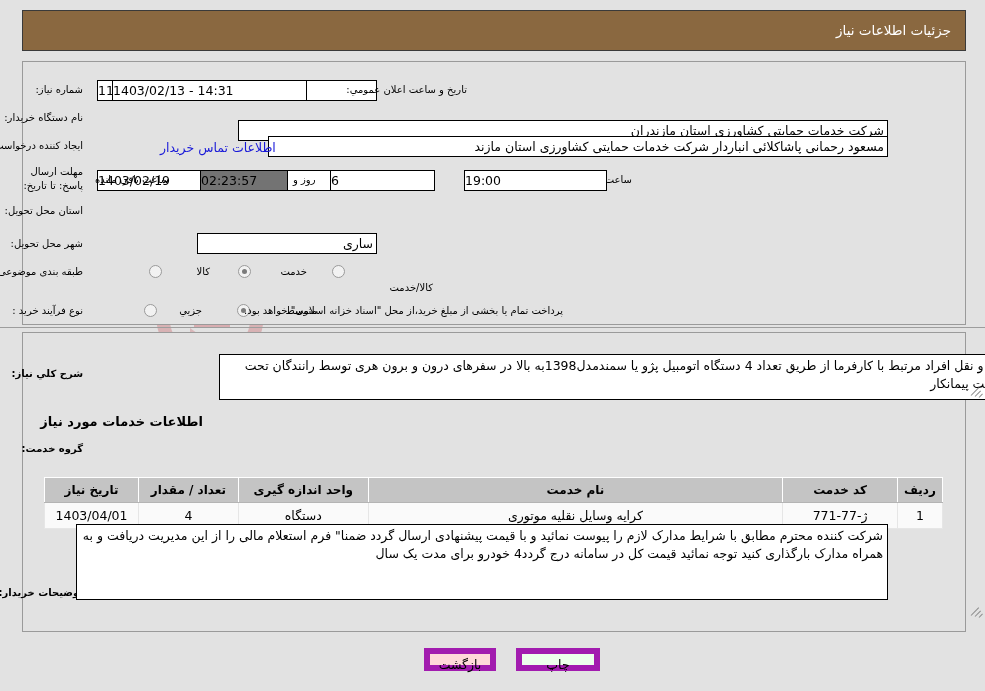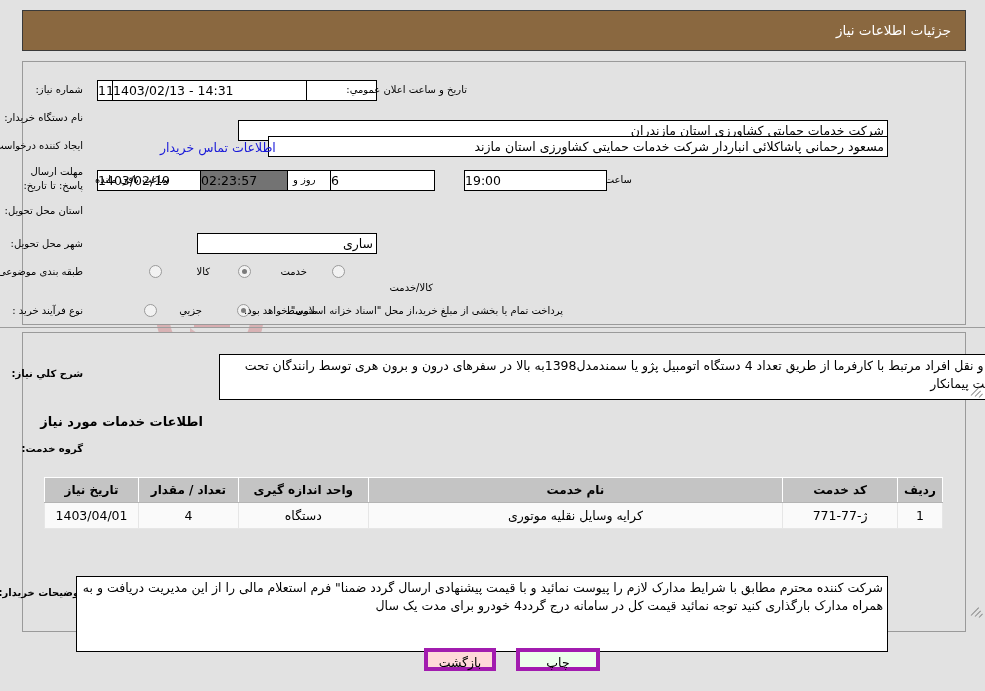--- a/index.html
+++ b/index.html
@@ -173,21 +173,21 @@
     position: absolute;
     left: 0; width: 985px; height: 0;
     border-top: 1px solid #9d9d9d;
     z-index: 3;
   }
 
   
   .btn {
     position: absolute;
     height: 23px;
-    border: 4px solid #a21caf;
+    border: 6px solid #a21caf;
     font-size: 12.5px;
     font-family: "DejaVu Sans", "Liberation Sans", sans-serif;
     color: #000;
     text-align: center;
     line-height: 21px;
     cursor: pointer;
     z-index: 5;
     padding: 0;
   }
   #btn-print { left: 516px; top: 648px; width: 84px; background: #ecffec; }
@@ -288,21 +288,21 @@
         <td>ژ-77-771</td>
         <td>کرایه وسایل نقلیه موتوری</td>
         <td>دستگاه</td>
         <td>4</td>
         <td>1403/04/01</td>
       </tr>
     </tbody>
   </table>
 
   <div class="lbl bold" style="right:902px; top:587px;">توضیحات خریدار:</div>
-  <div class="box areabox" style="left:76px; top:576px; width:812px; height:76px;">شرکت کننده محترم مطابق با شرایط مدارک لازم را پیوست نمائید و با قیمت پیشنهادی ارسال گردد ضمنا" فرم استعلام مالی را از این مدیریت دریافت و به همراه مدارک بارگذاری کنید توجه نمائید قیمت کل در سامانه درج گردد4 خودرو  برای مدت یک سال</div>
+  <div class="box areabox" style="left:76px; top:524px; width:812px; height:76px;">شرکت کننده محترم مطابق با شرایط مدارک لازم را پیوست نمائید و با قیمت پیشنهادی ارسال گردد ضمنا" فرم استعلام مالی را از این مدیریت دریافت و به همراه مدارک بارگذاری کنید توجه نمائید قیمت کل در سامانه درج گردد4 خودرو  برای مدت یک سال</div>
   <div class="resizer" style="left:78px; top:605px;">
     <i style="left:0px;  top:10px; width:11px;"></i>
     <i style="left:4px;  top:11px; width:8px;"></i>
     <i style="left:8px;  top:12px; width:5px;"></i>
   </div>
 
   <button class="btn" id="btn-print">چاپ</button>
   <button class="btn" id="btn-back">بازگشت</button>
 
 </div>

